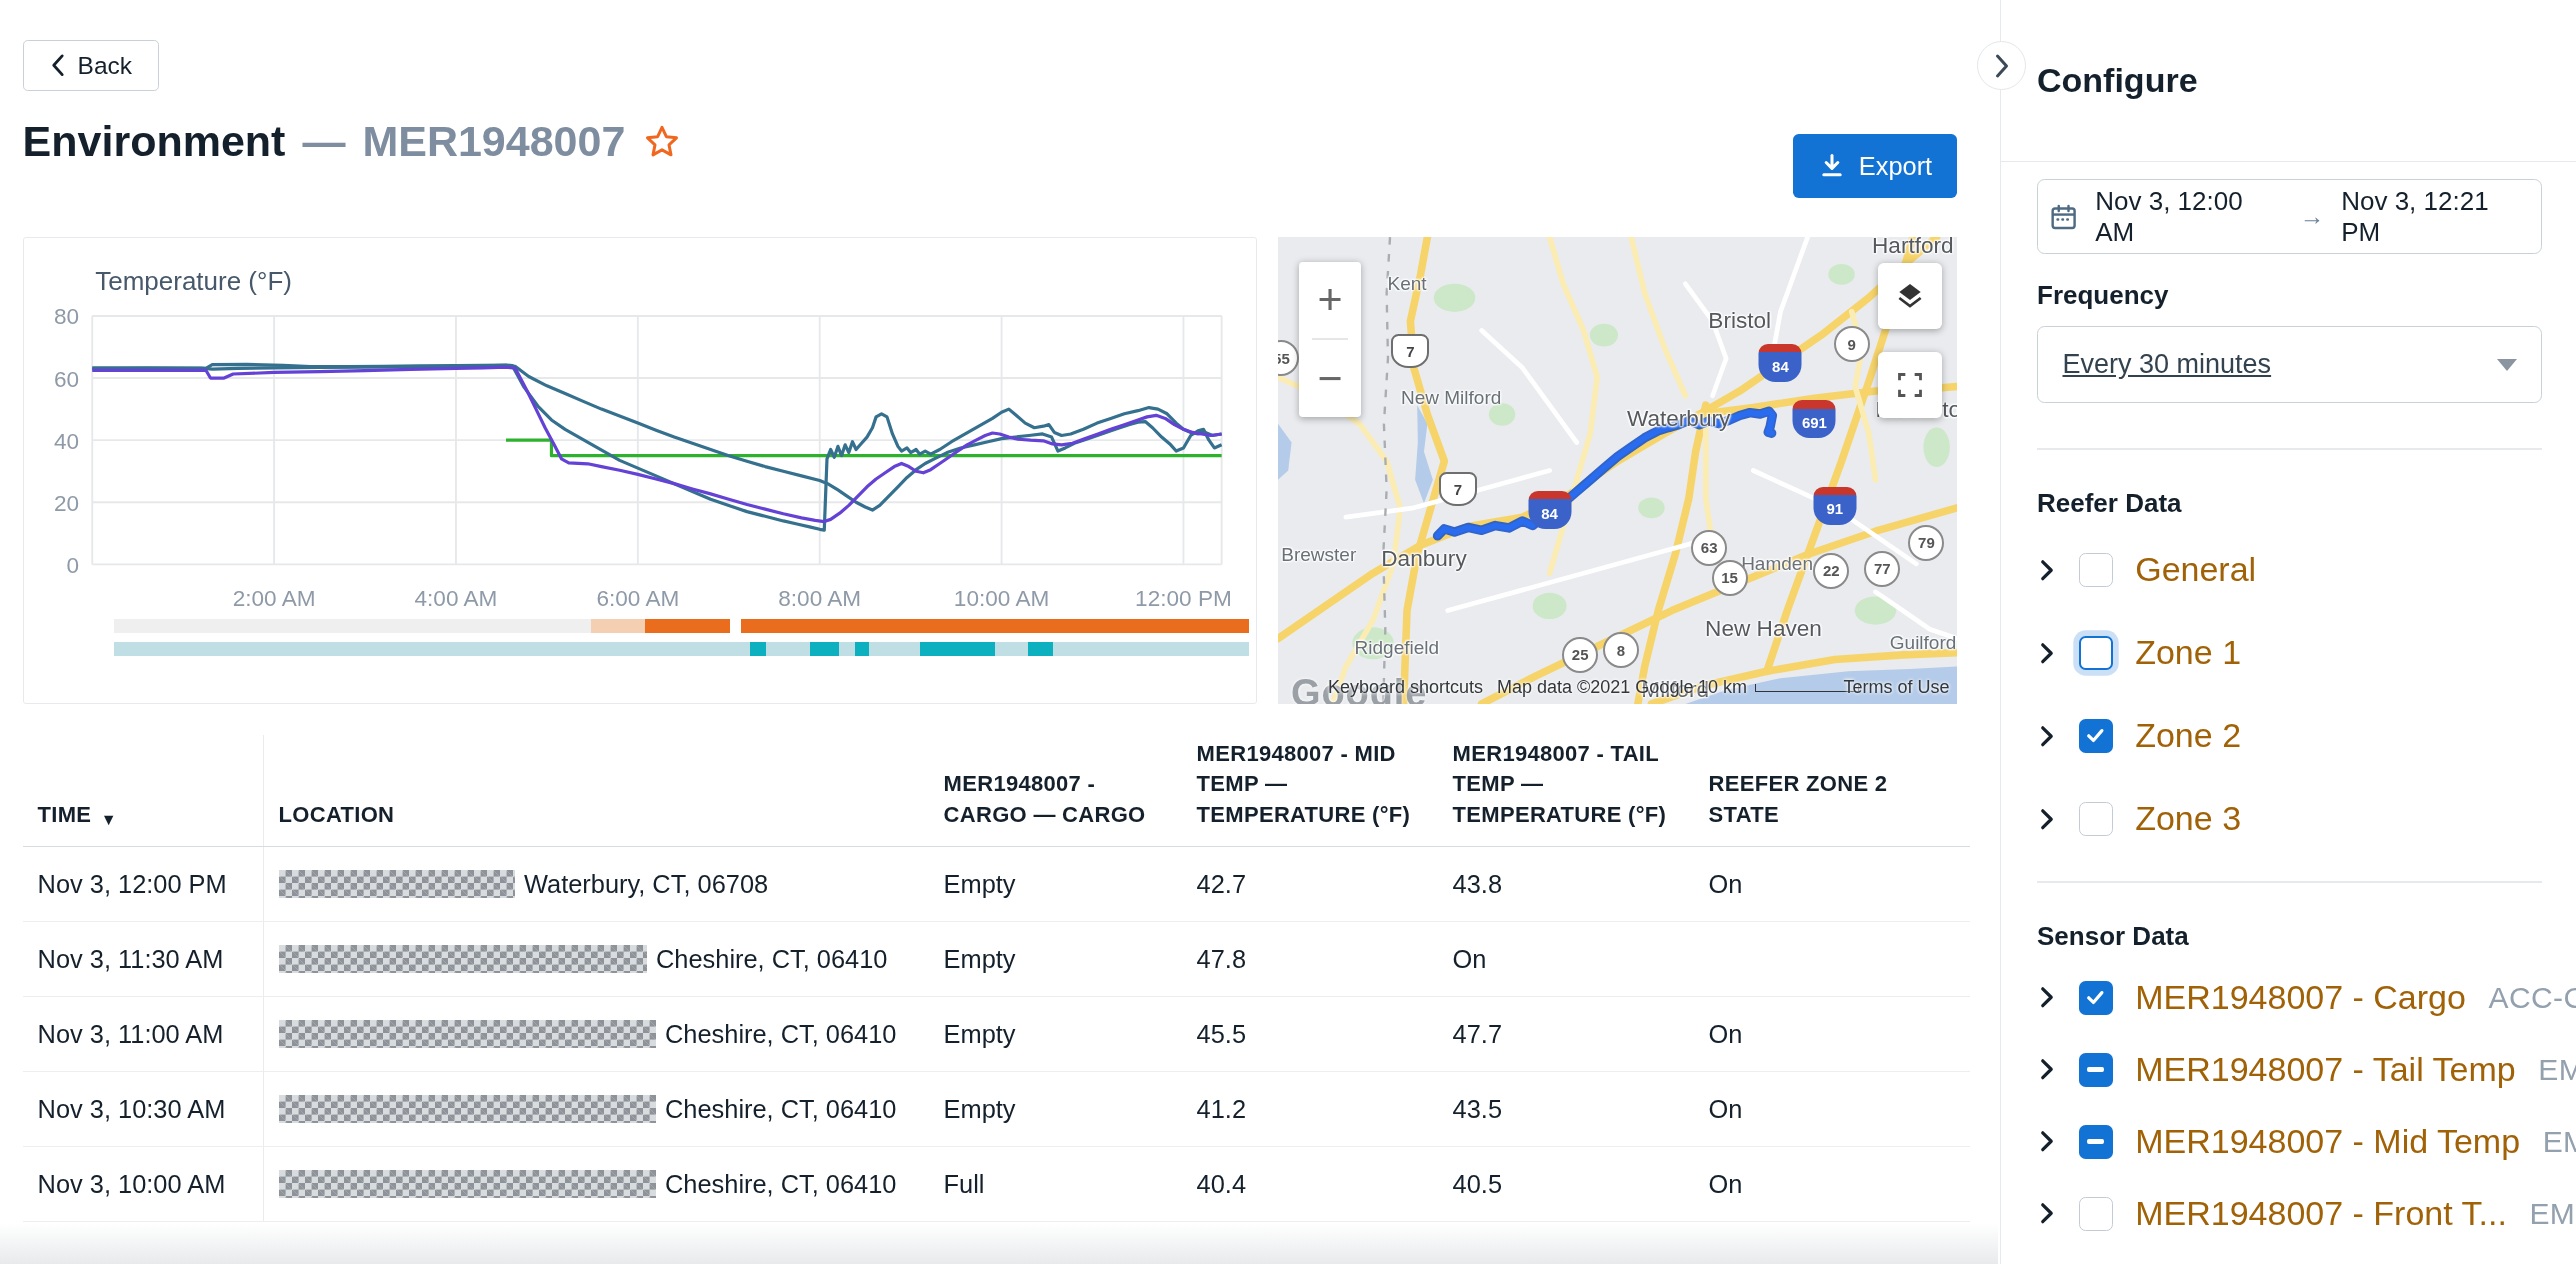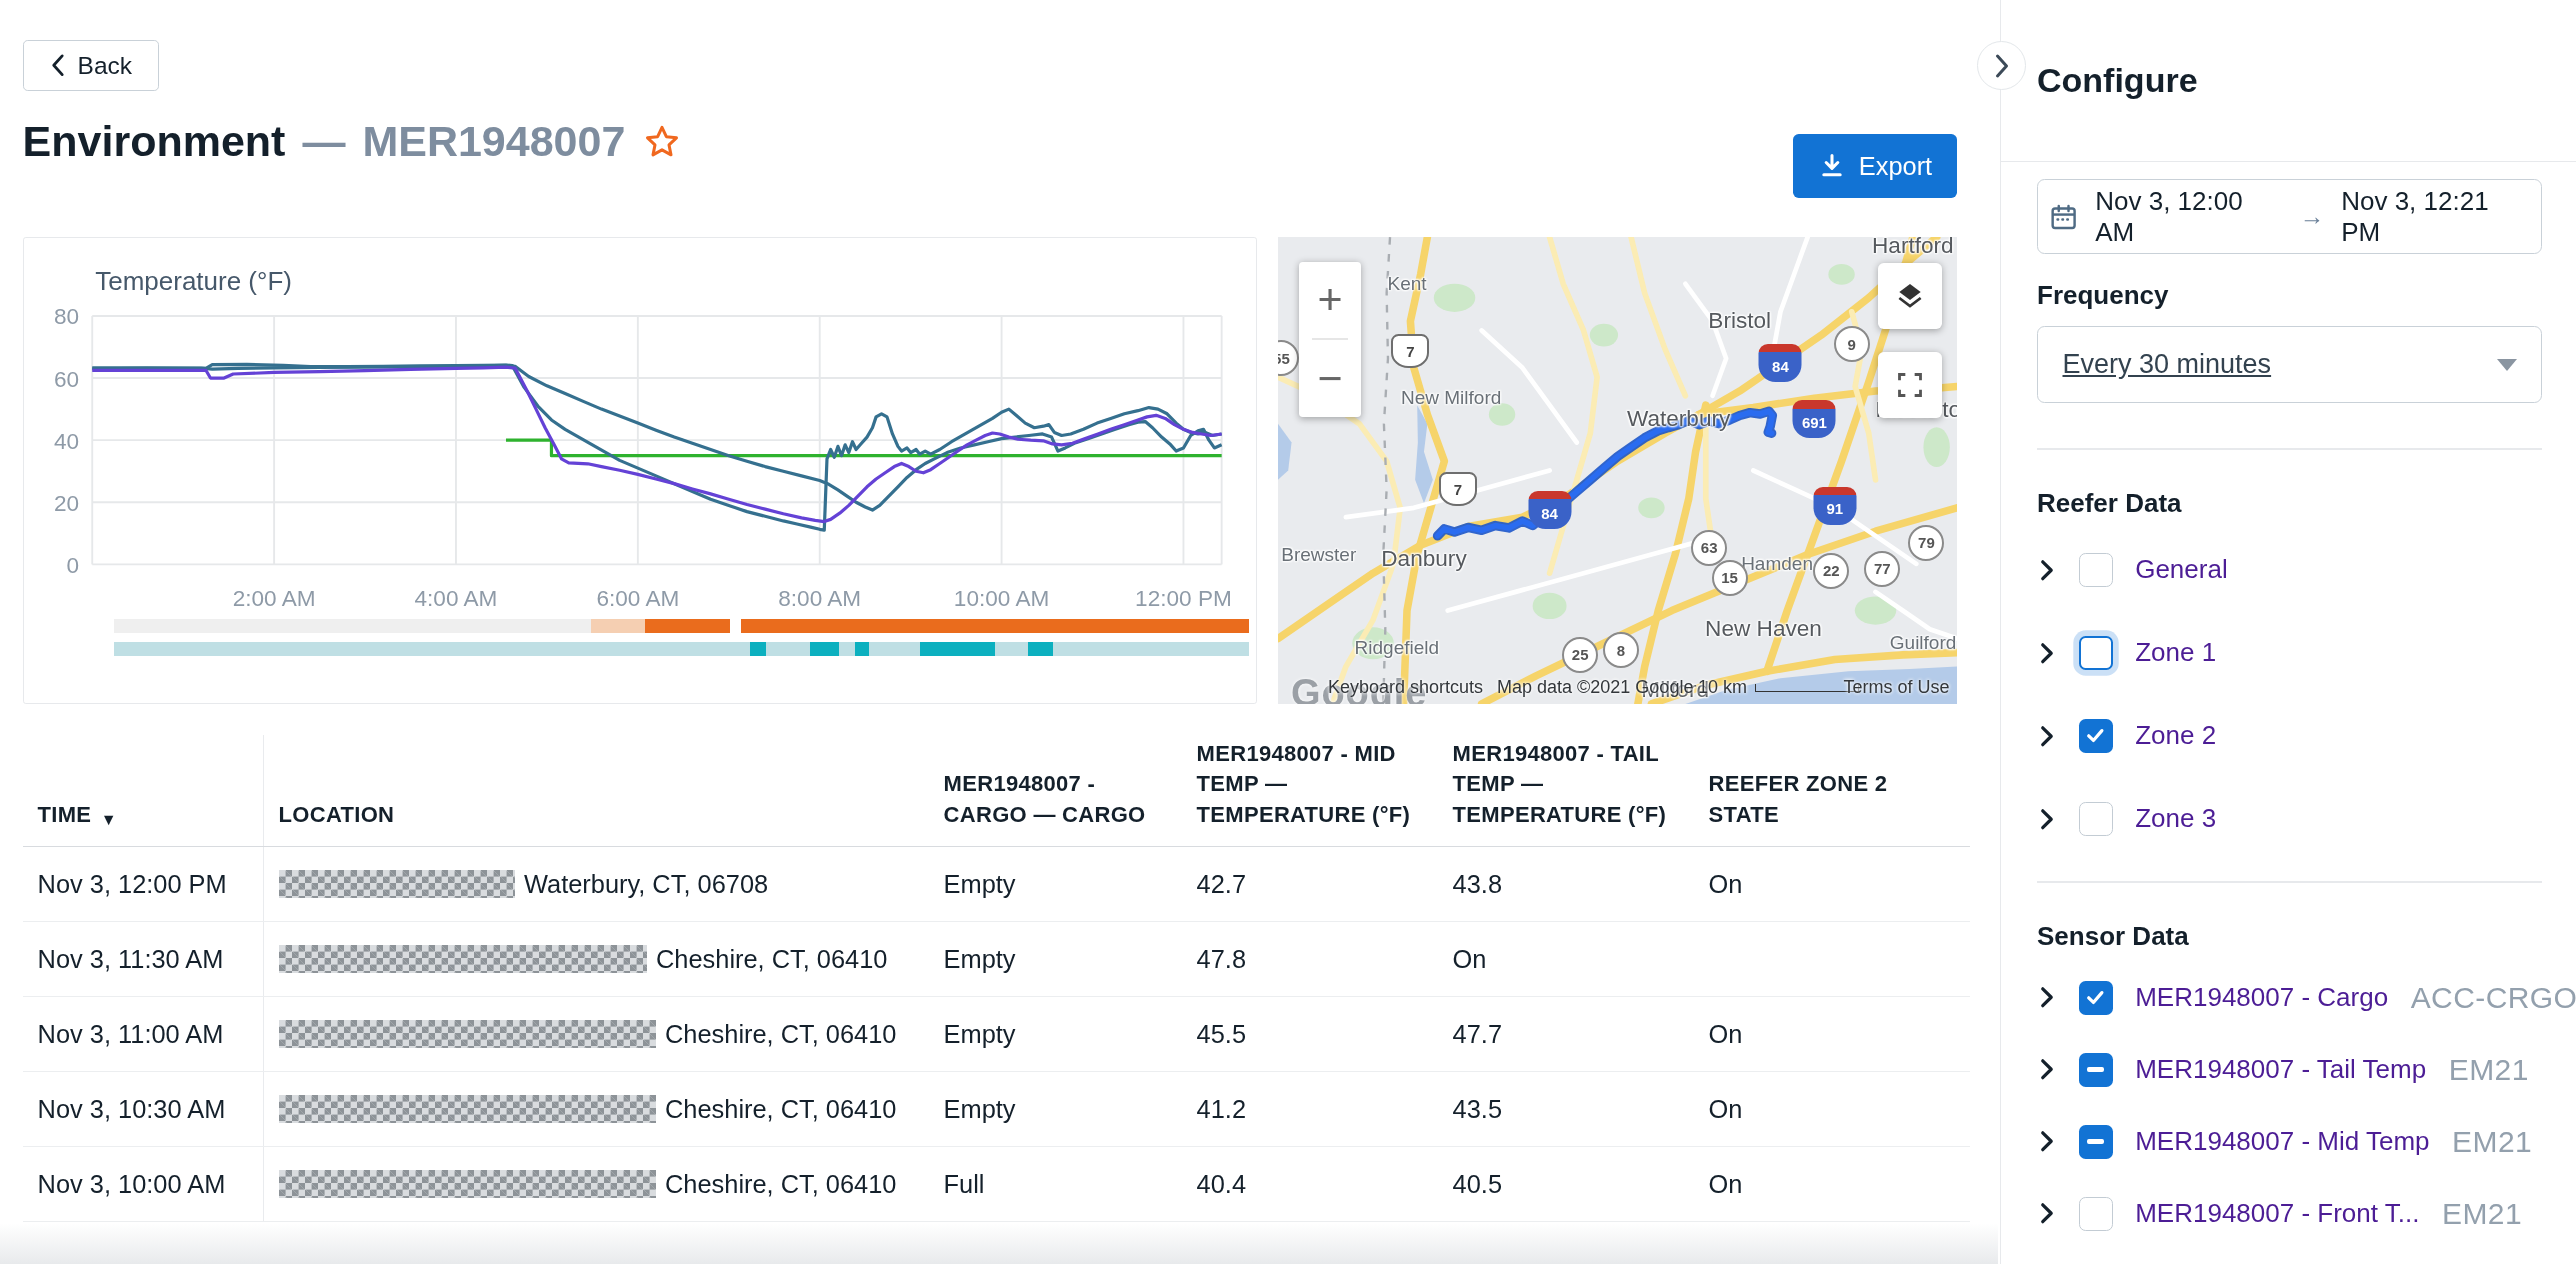--- a/index.html
+++ b/index.html
@@ -97,21 +97,21 @@
   .sdiv{height:1.9px;background:#e7e9ec;margin:45px 0 0;}
   .slabel{font-size:26px;font-weight:bold;margin:38px 0 9.4px;}
   .cbrow{display:flex;align-items:center;gap:22.6px;height:83px;}
   .cbrow.sensor{height:72px;}
   .cb{width:34px;height:34px;border-radius:6.6px;box-sizing:border-box;flex:none;display:flex;
     align-items:center;justify-content:center;cursor:pointer;}
   .cb.unchecked{border:1.9px solid #c3ccd4;background:#fff;}
   .cb.focused{border:2.8px solid #1273d4;box-shadow:0 0 0 5.7px rgba(18,115,212,.22);background:#fff;}
   .cb.checked,.cb.indeterminate{background:#1273d4;border:none;}
   .dash{width:17px;height:4.7px;border-radius:1.9px;background:#fff;}
-  .rowlabel{font-size:26px;color:#4c1d95;white-space:nowrap;}
+  .rowlabel{font-size:34px;color:#a16207;white-space:nowrap;}
   .badge{margin-left:auto;font-size:30px;color:#93a0ad;letter-spacing:0.4px;white-space:nowrap;}
   .chevbtn{background:none;border:none;padding:0;cursor:pointer;display:flex;flex:none;}
 </style>
 </head>
 <body>
 
 <div class="page">
 
   <button class="back-btn">
     <svg width="15" height="24.5" viewBox="0 0 16 26">

